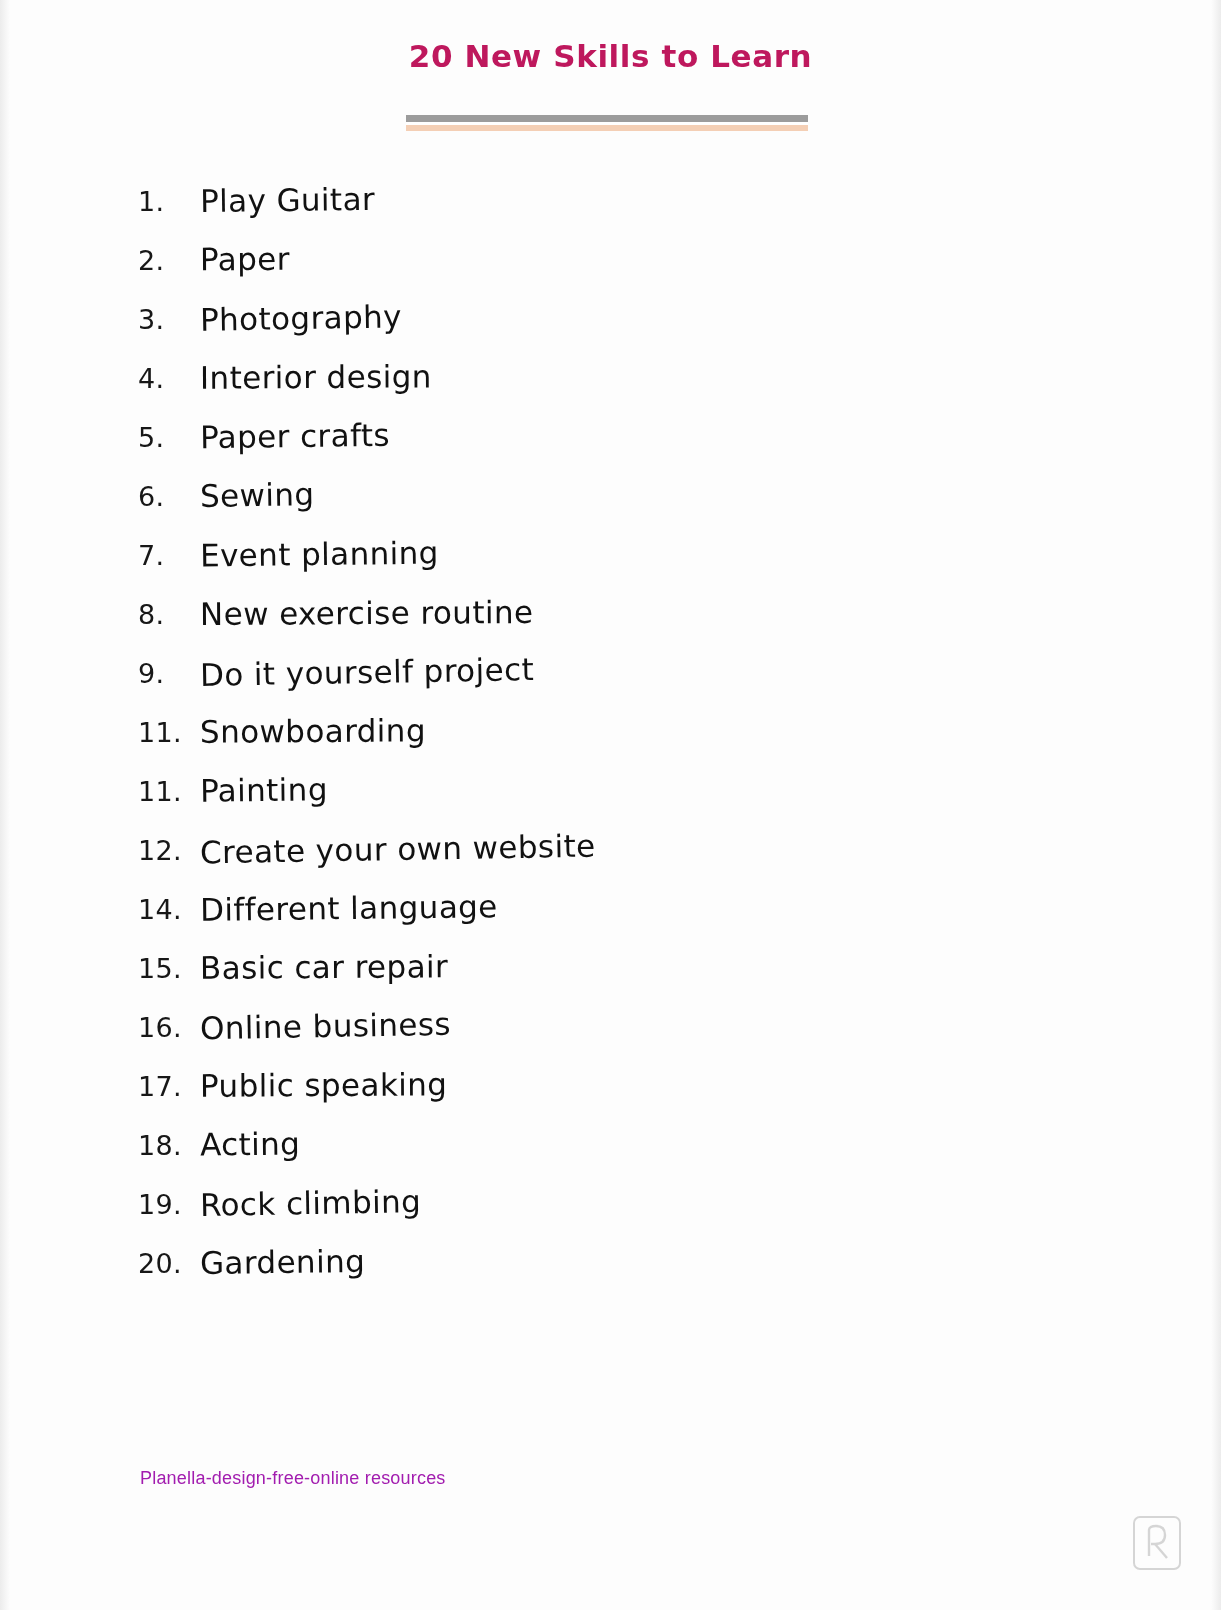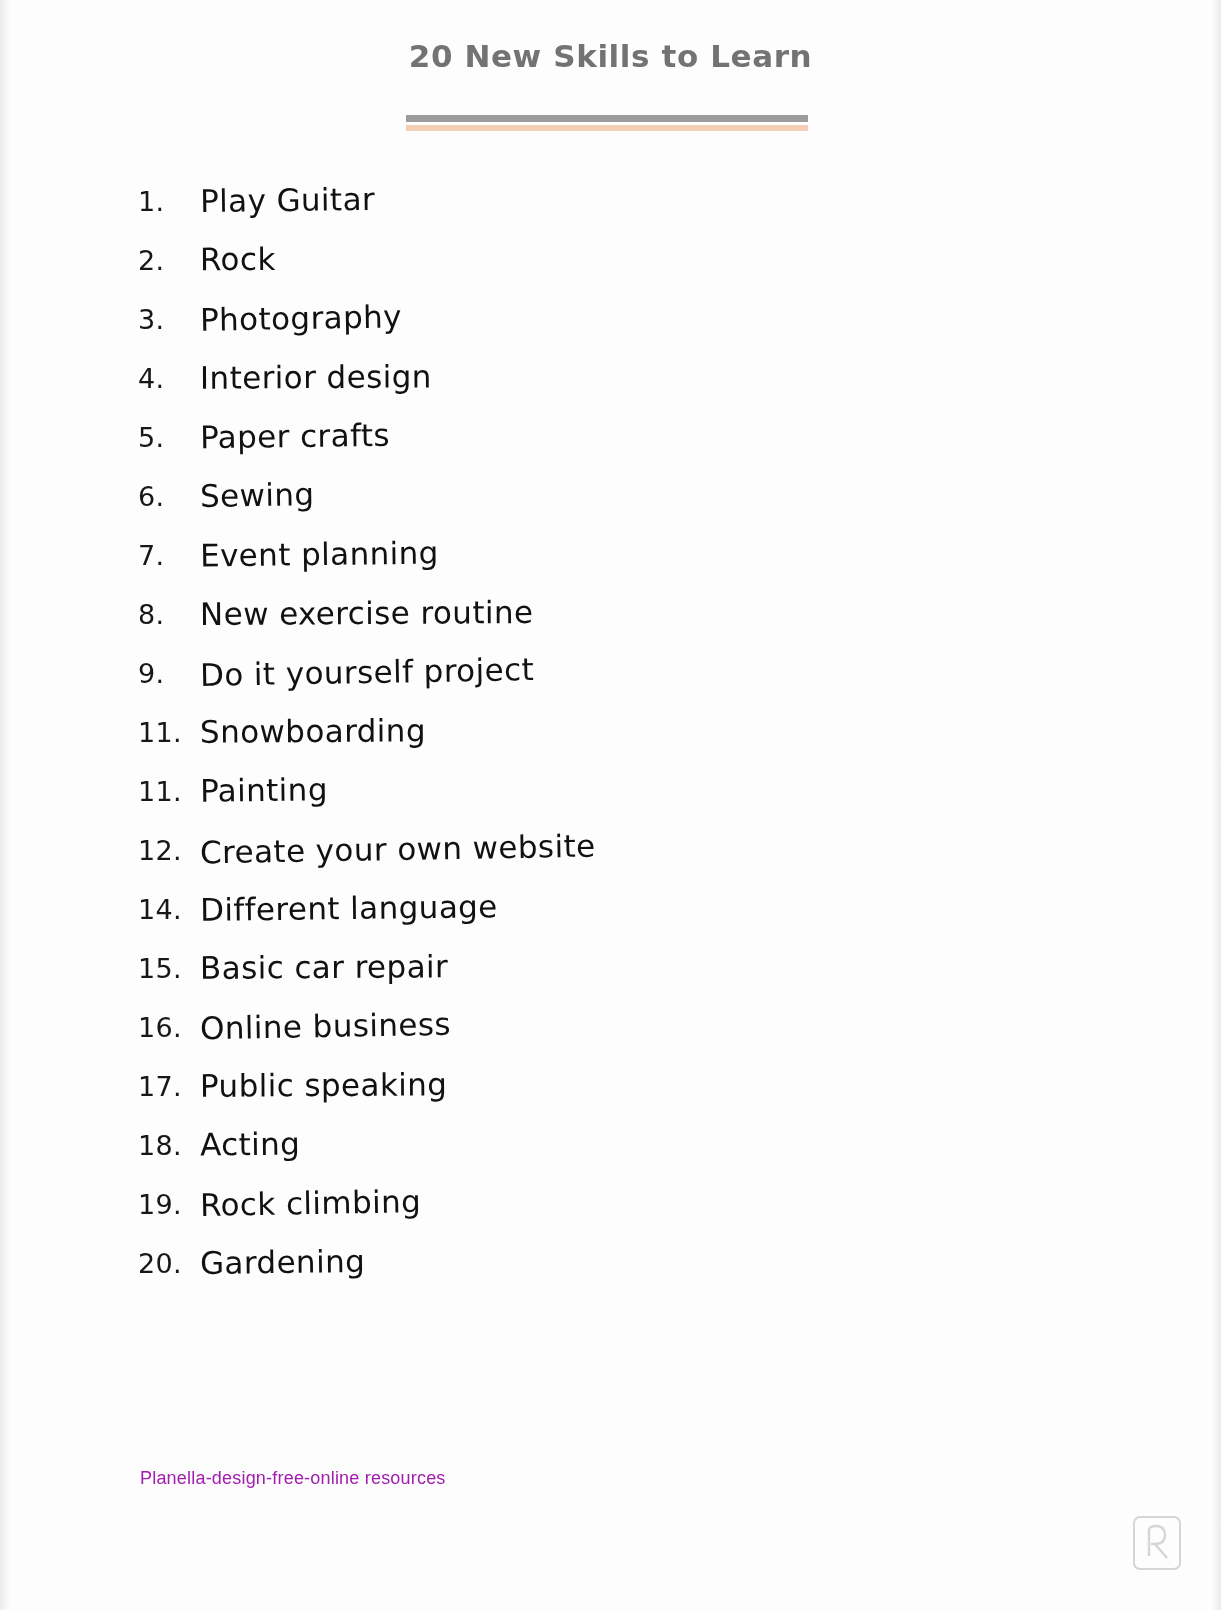--- a/index.html
+++ b/index.html
@@ -42,21 +42,21 @@
   .title {
     position: absolute;
     top: 38px;
     left: 0;
     width: 1221px;
     text-align: center;
     font-family: "DejaVu Sans", sans-serif;
     font-weight: bold;
     font-size: 31px;
     letter-spacing: 0.6px;
-    color: #737373;
+    color: #be185d;
   }
 
   .rule-wrap {
     position: absolute;
     top: 115px;
     left: 406px;
     width: 402px;
   }
   .rule-gray {
     height: 7px;
@@ -140,21 +140,21 @@
     <div class="rule-peach"></div>
   </div>
 
   <ul class="list" id="skills-list">
       <li class="list-item">
         <span class="item-num">1.</span>
         <span class="item-label">Play Guitar</span>
       </li>
       <li class="list-item">
         <span class="item-num">2.</span>
-        <span class="item-label">Rock</span>
+        <span class="item-label">Paper</span>
       </li>
       <li class="list-item">
         <span class="item-num">3.</span>
         <span class="item-label">Photography</span>
       </li>
       <li class="list-item">
         <span class="item-num">4.</span>
         <span class="item-label">Interior design</span>
       </li>
       <li class="list-item">

